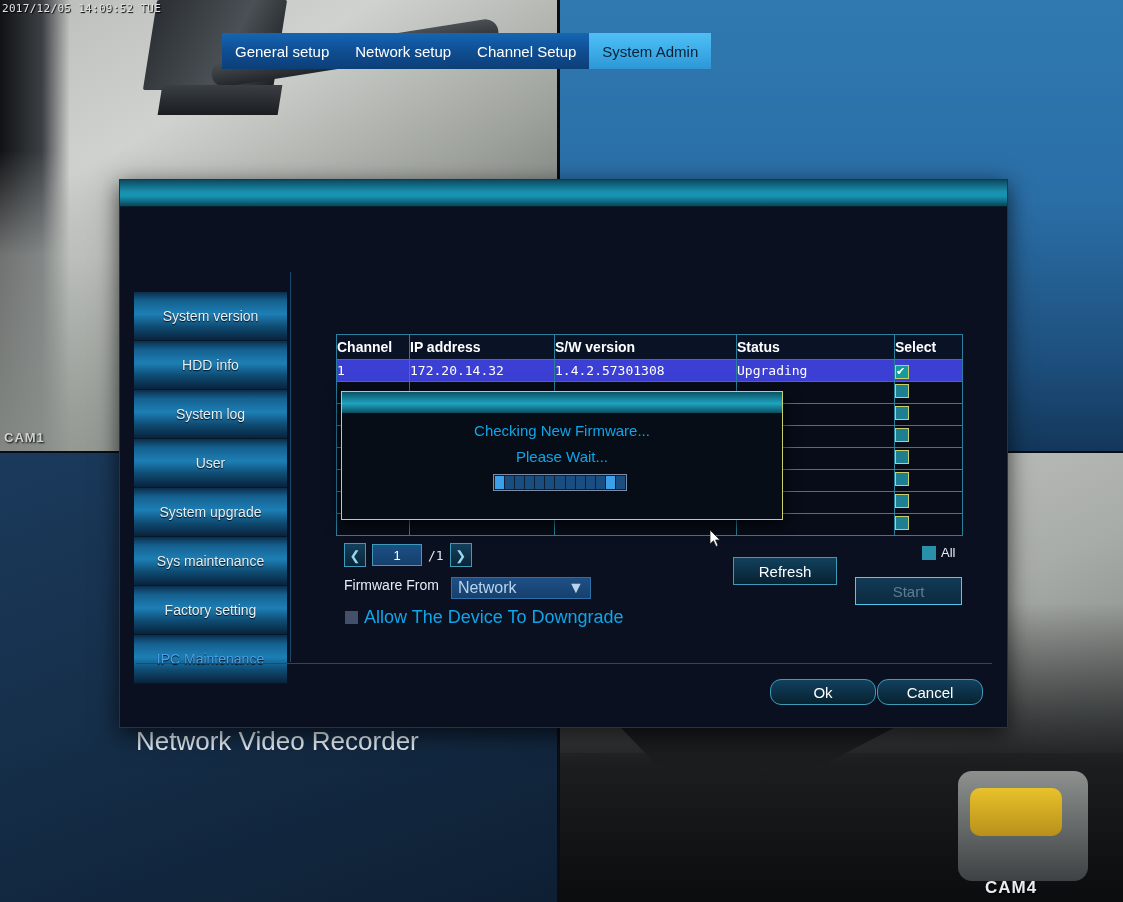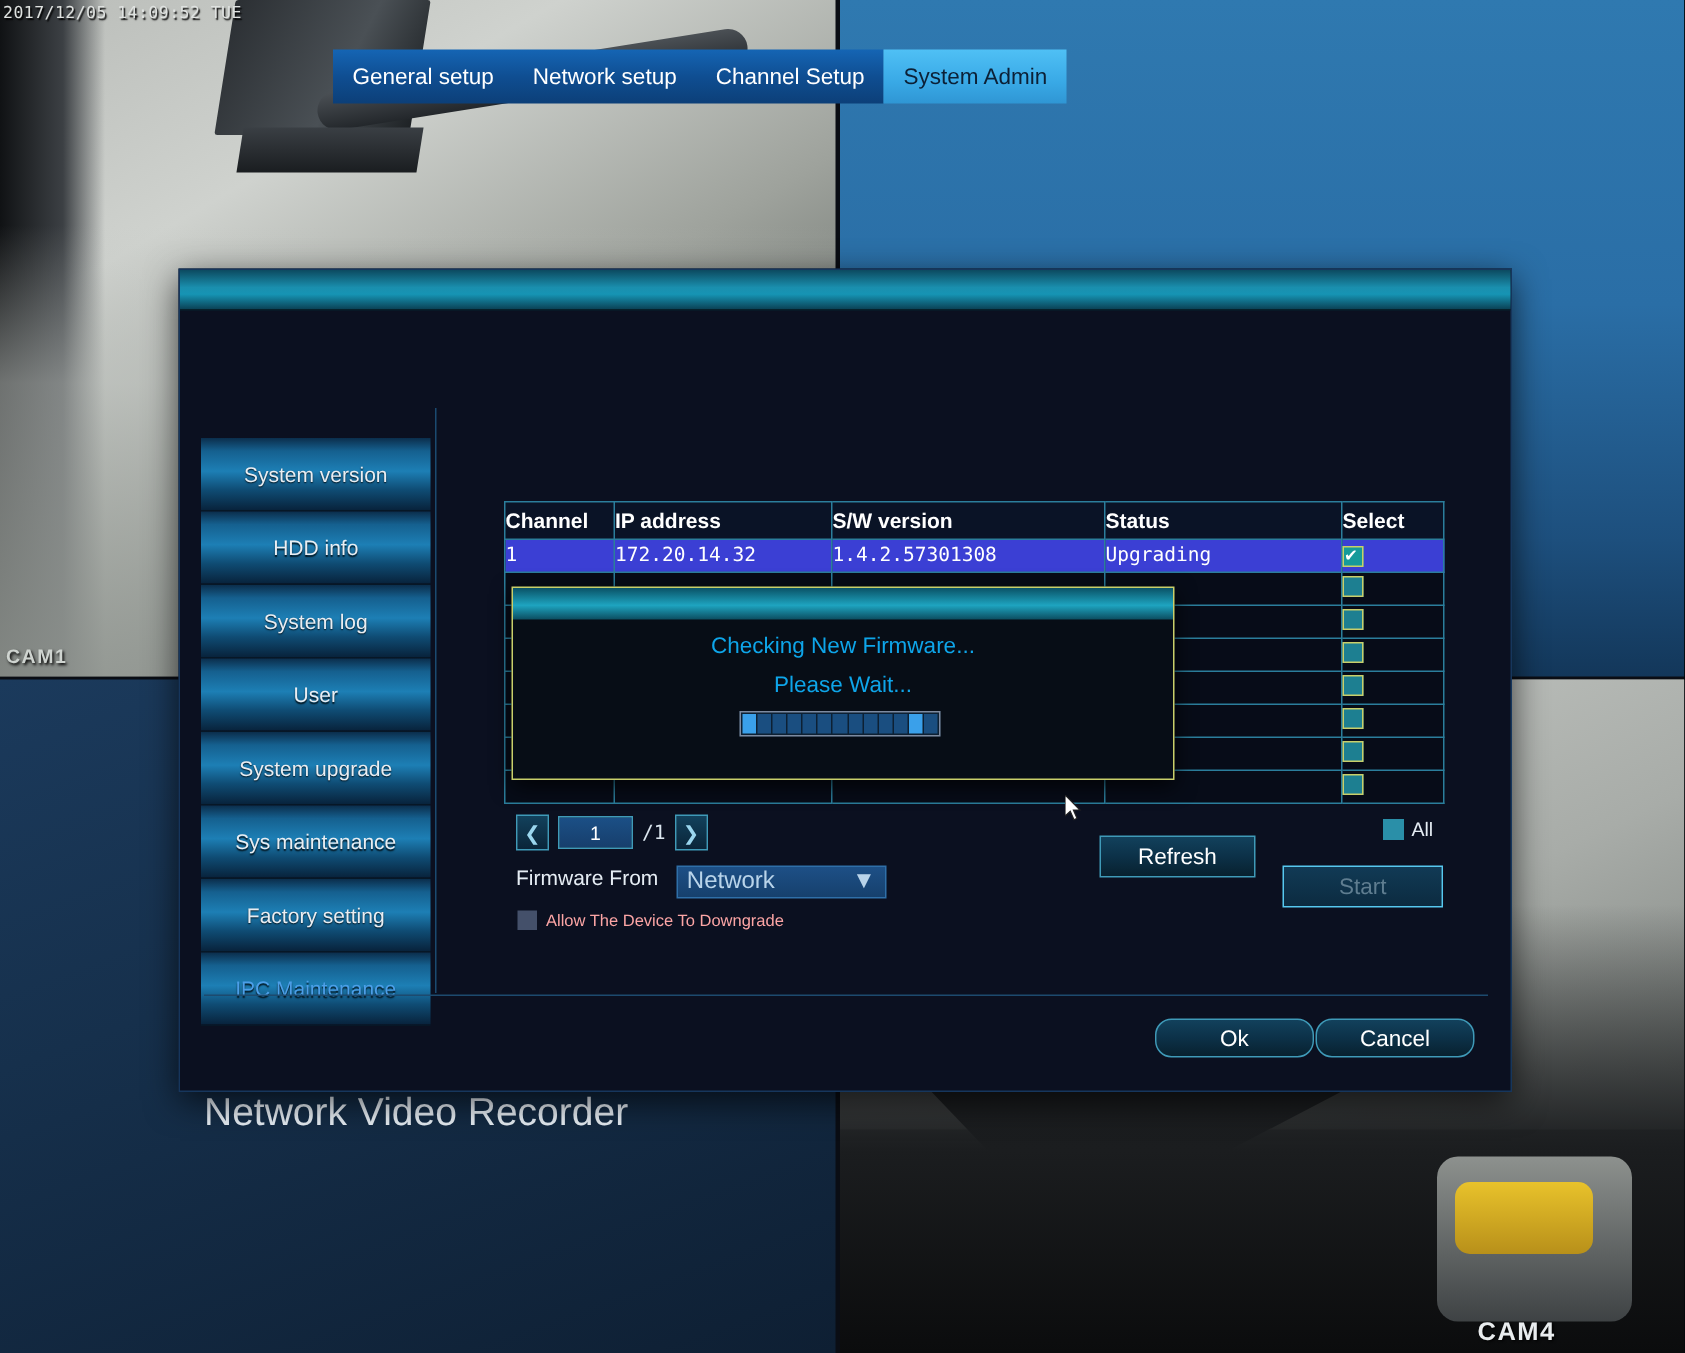--- a/index.html
+++ b/index.html
@@ -96,21 +96,21 @@
 
   .fwrow{position:absolute;left:344px;top:577px;display:flex;gap:12px;}
   .fwlabel{font-size:14px;color:#e6edf4;}
   .fwselect{width:140px;height:22px;background:linear-gradient(180deg,#1d4f86,#16406d);border:1px solid #2f6fa8;
         display:flex;align-items:center;justify-content:space-between;padding:0 6px;box-sizing:border-box;}
   .fwselect span{font-size:16px;color:#b9d4ea;}
   .caret{color:#4fc0f5;font-size:11px;}
 
   .dgrow{position:absolute;left:345px;top:607px;display:flex;align-items:center;gap:6px;}
   .dgrow .sq{width:13px;height:13px;background:#44506a;}
-  .dgrow span{font-size:11px;color:#fca5a5;}
+  .dgrow span{font-size:18px;color:#0ea5e9;}
 
   .btn{border:1px solid #3f9ab8;background:linear-gradient(180deg,#12415c 0%,#0c3148 50%,#08212f 100%);
         color:#ffffff;font-size:15px;display:flex;align-items:center;justify-content:center;}
   .btn.disabled{color:#5f7d90;border:1px solid #56c8ef;
         background:linear-gradient(180deg,#113a55,#0c2b40);}
   .refreshbtn{position:absolute;left:733px;top:557px;width:102px;height:26px;}
   .startbtn{position:absolute;left:855px;top:577px;width:105px;height:26px;}
 
   .hr{position:absolute;left:136px;top:663px;width:856px;height:1px;background:#1d4a6e;}
   .okbtn{position:absolute;left:770px;top:679px;width:104px;height:24px;border-radius:11px;}

